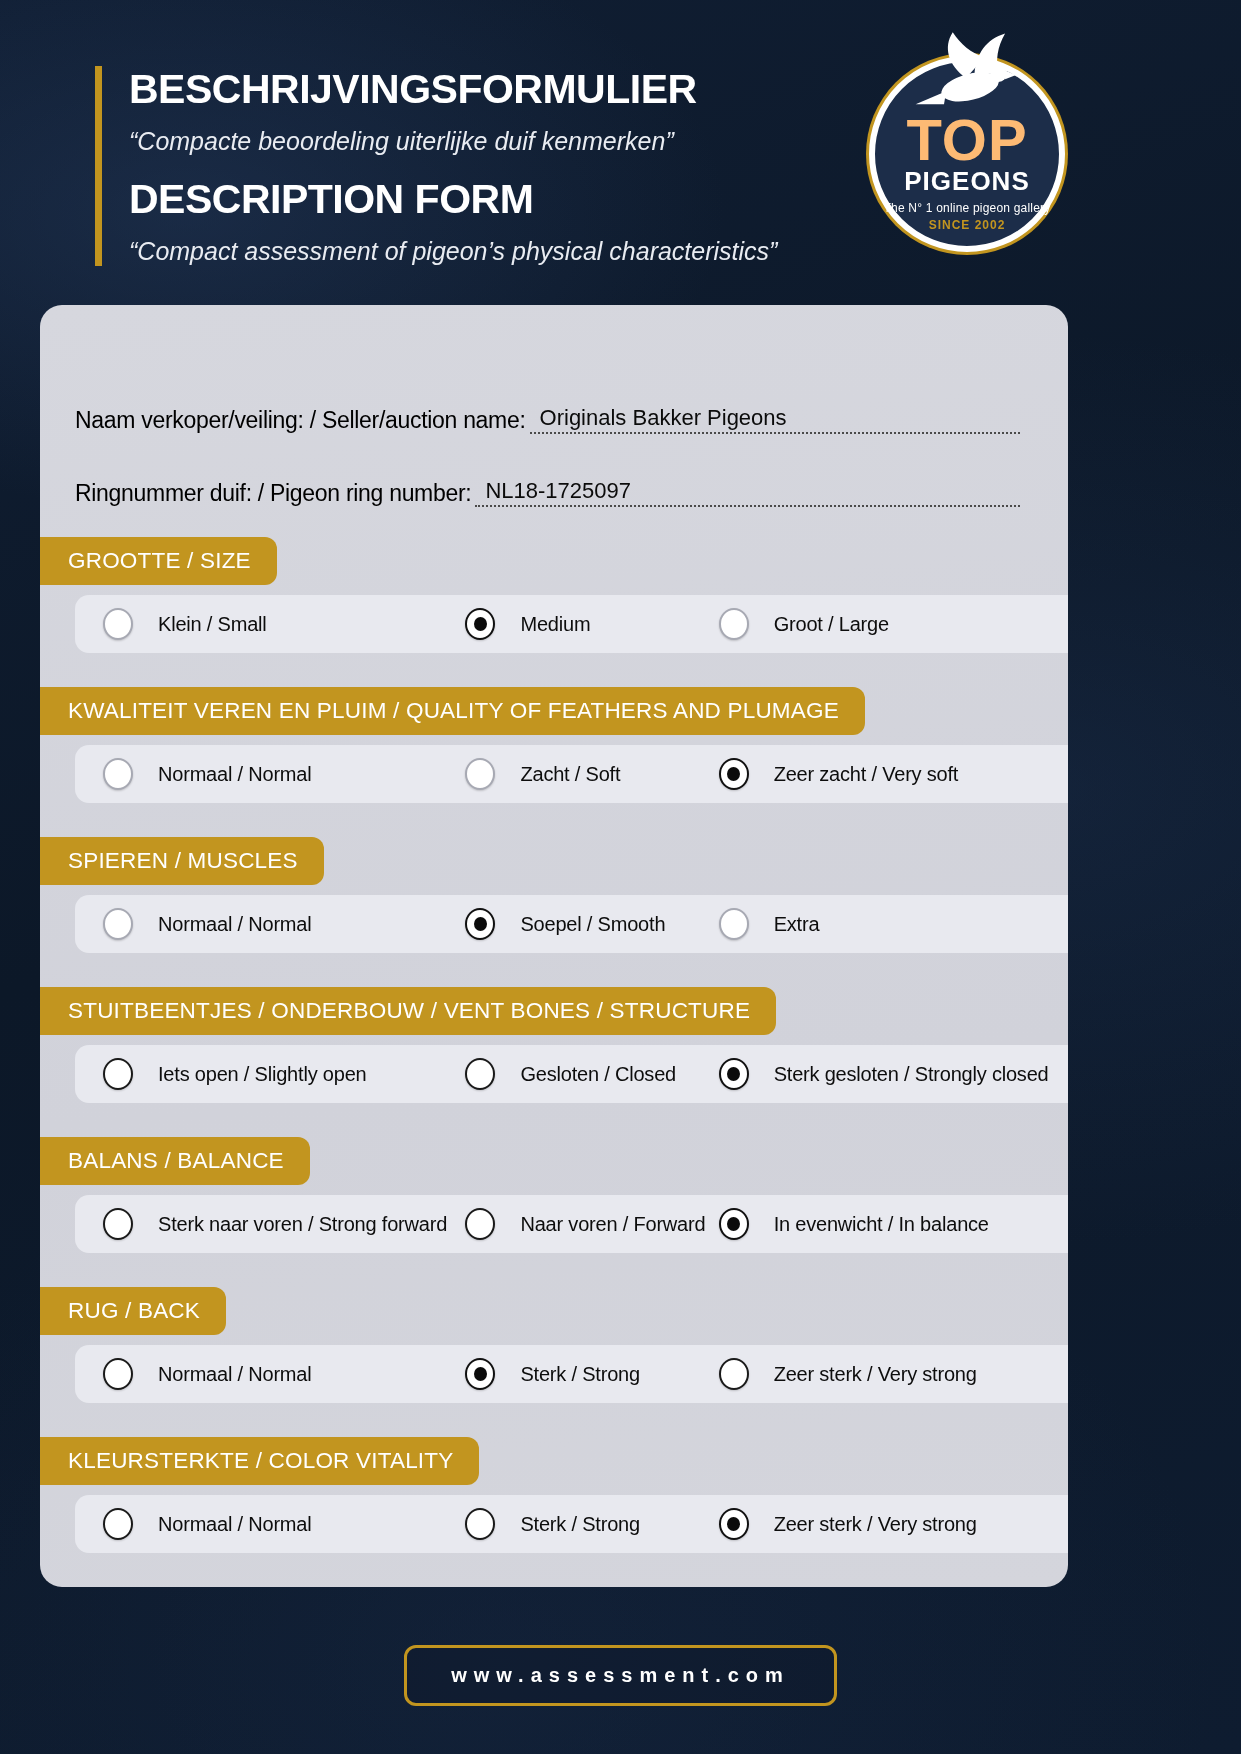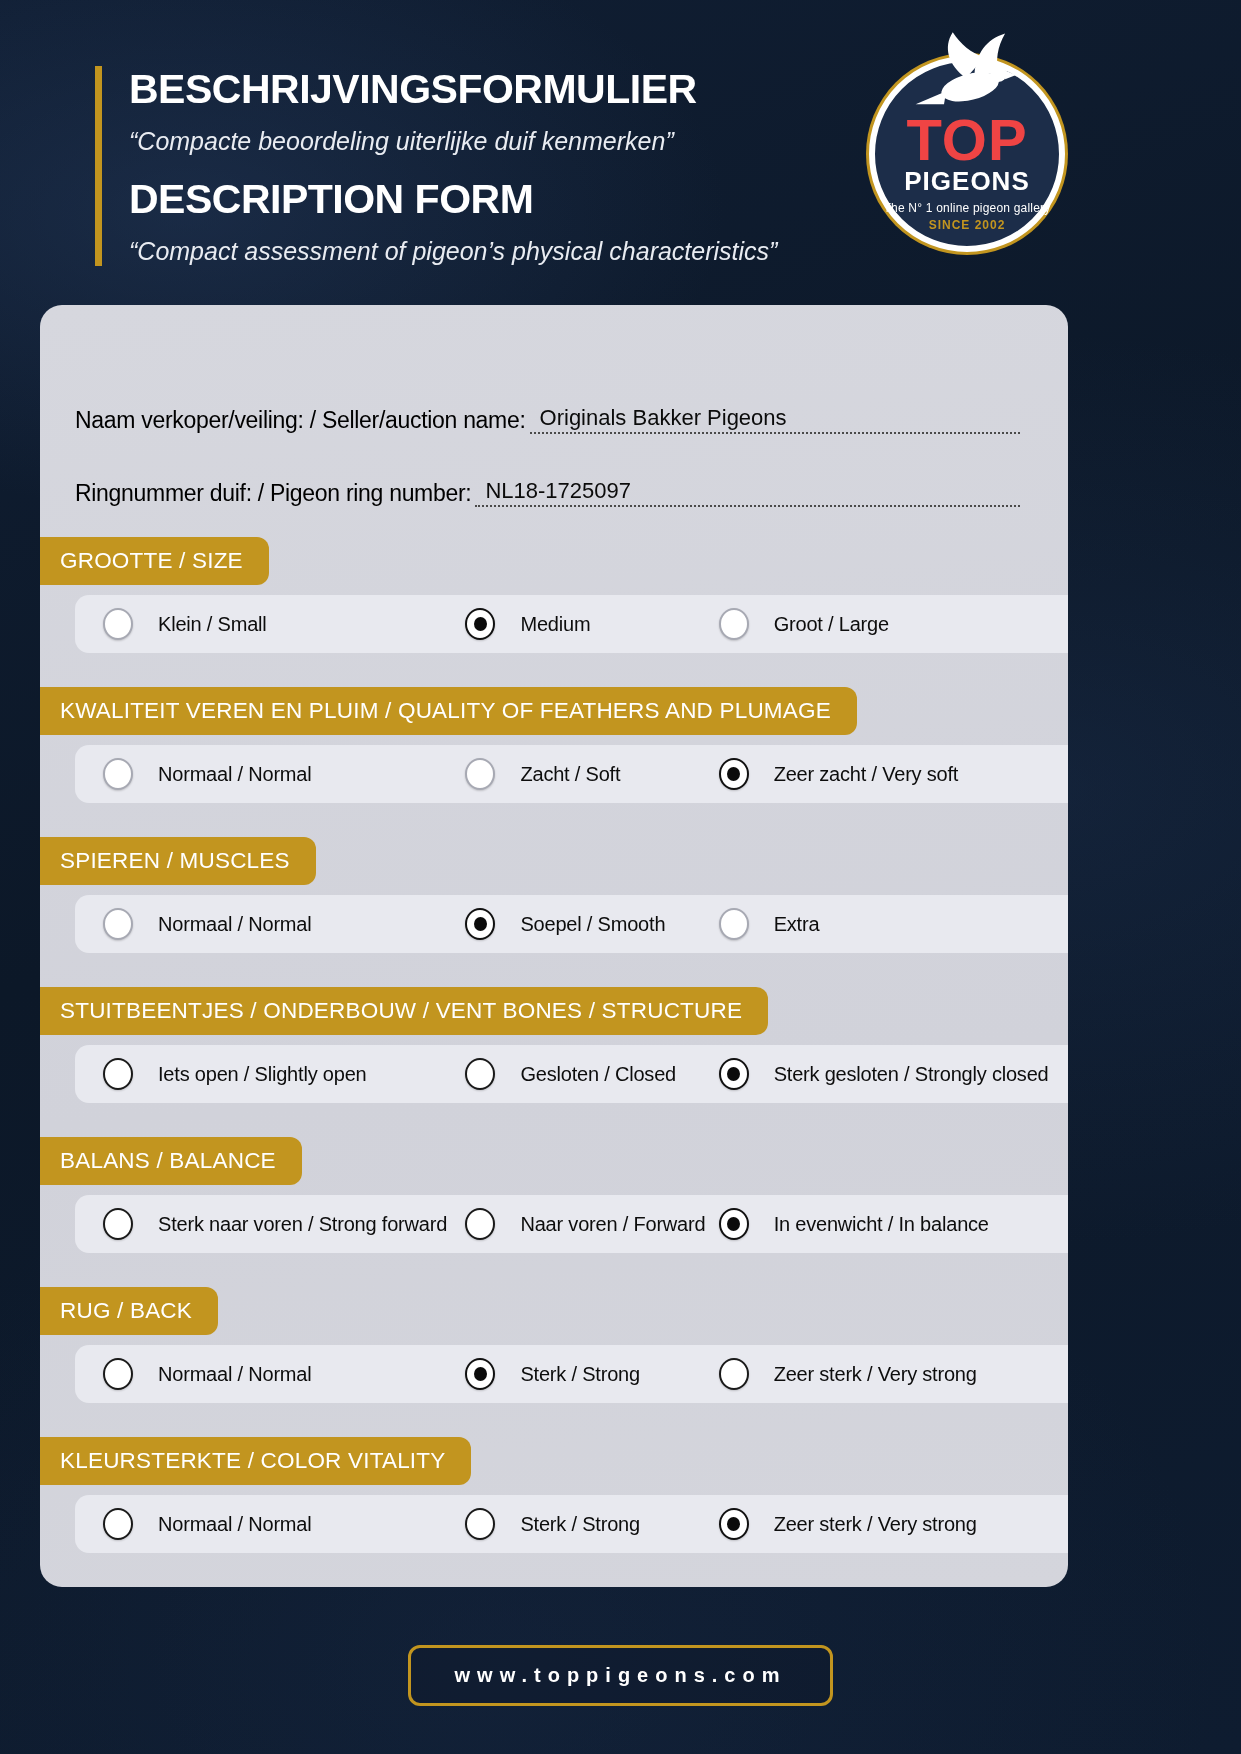--- a/index.html
+++ b/index.html
@@ -28,21 +28,21 @@
   .h-sub{color:#e9ecf2; font-style:italic; font-size:25px; margin:14px 0 20px 0; font-weight:400;}
   .h-sub.last{margin-bottom:0;}
   
   .logo{position:absolute; left:864px; top:34px; width:208px; height:228px;}
   .logo-circle{
     position:absolute; left:5px; top:22px; width:196px; height:196px; border-radius:50%;
     background:#1c2d49; border:6px solid #fff; box-shadow:0 0 0 3px var(--gold);
     display:flex; flex-direction:column; align-items:center; justify-content:flex-start;
     padding-top:52px; text-align:center;
   }
-  .logo-top{color:#ef4444; font-weight:800; font-size:58px; line-height:52px; letter-spacing:1px;}
+  .logo-top{color:#fdba74; font-weight:800; font-size:58px; line-height:52px; letter-spacing:1px;}
   .logo-name{color:#fff; font-weight:700; font-size:26px; line-height:26px; letter-spacing:1px; margin-top:2px;}
   .logo-tag{color:#fff; font-size:12px; margin-top:7px; letter-spacing:.2px;}
   .logo-since{color:var(--gold); font-size:12px; font-weight:700; margin-top:3px; letter-spacing:1px;}
   .logo-bird{position:absolute; left:50%; top:-6px; transform:translateX(-50%); z-index:3;}
   
   .panel{
     position:absolute; left:40px; top:305px; width:1028px; border-radius:22px;
     background:linear-gradient(175deg,#d6d7de 0%, #d1d2da 60%, #d4d5dc 100%);
     padding:100px 0 34px 0;
   }
@@ -51,21 +51,21 @@
   .field-label{font-size:23px; font-weight:500; color:#000; white-space:nowrap; letter-spacing:-0.3px;}
   .field-line{flex:1; border-bottom:2px dotted #4a4a4a; margin-left:4px; padding:0 0 1px 10px;}
   .field-value{font-size:22px; color:#0b0b0b; white-space:nowrap;}
   
   .sections{margin-top:30px;}
   .section{margin-bottom:34px;}
   .section:last-child{margin-bottom:0;}
   .badge{
     display:inline-block; background:var(--gold); color:#fff;
     font-size:22.5px; letter-spacing:.2px; font-weight:500;
-    padding:11px 26px 11px 20px; border-radius:0 12px 12px 0;
+    padding:11px 26px 11px 28px; border-radius:0 12px 12px 0;
   }
   .options-row{
     margin-left:35px; margin-top:10px; height:58px; background:var(--row);
     border-radius:14px 0 0 14px;
     display:grid; grid-template-columns:36.5% 25.5% 38%; align-items:center;
   }
   .option{display:flex; align-items:center; padding-left:28px; cursor:pointer;gap:12px;}
   .radio{
     width:30px; height:32px; border-radius:50%; background:#fff;
     border:2px solid #a7a9b3; flex:0 0 auto;
@@ -313,16 +313,16 @@
                 <span class="dot"></span>
               </span>
               <span class="option-label">Zeer sterk / Very strong</span>
             </div>
           </div>
   </section>
 </div>
   </div>
 
   <div class="footer">
-    <span class="site-btn">www.toppigeons.com</span>
+    <span class="site-btn">www.assessment.com</span>
   </div>
 
 </div>
 
 </body></html>

